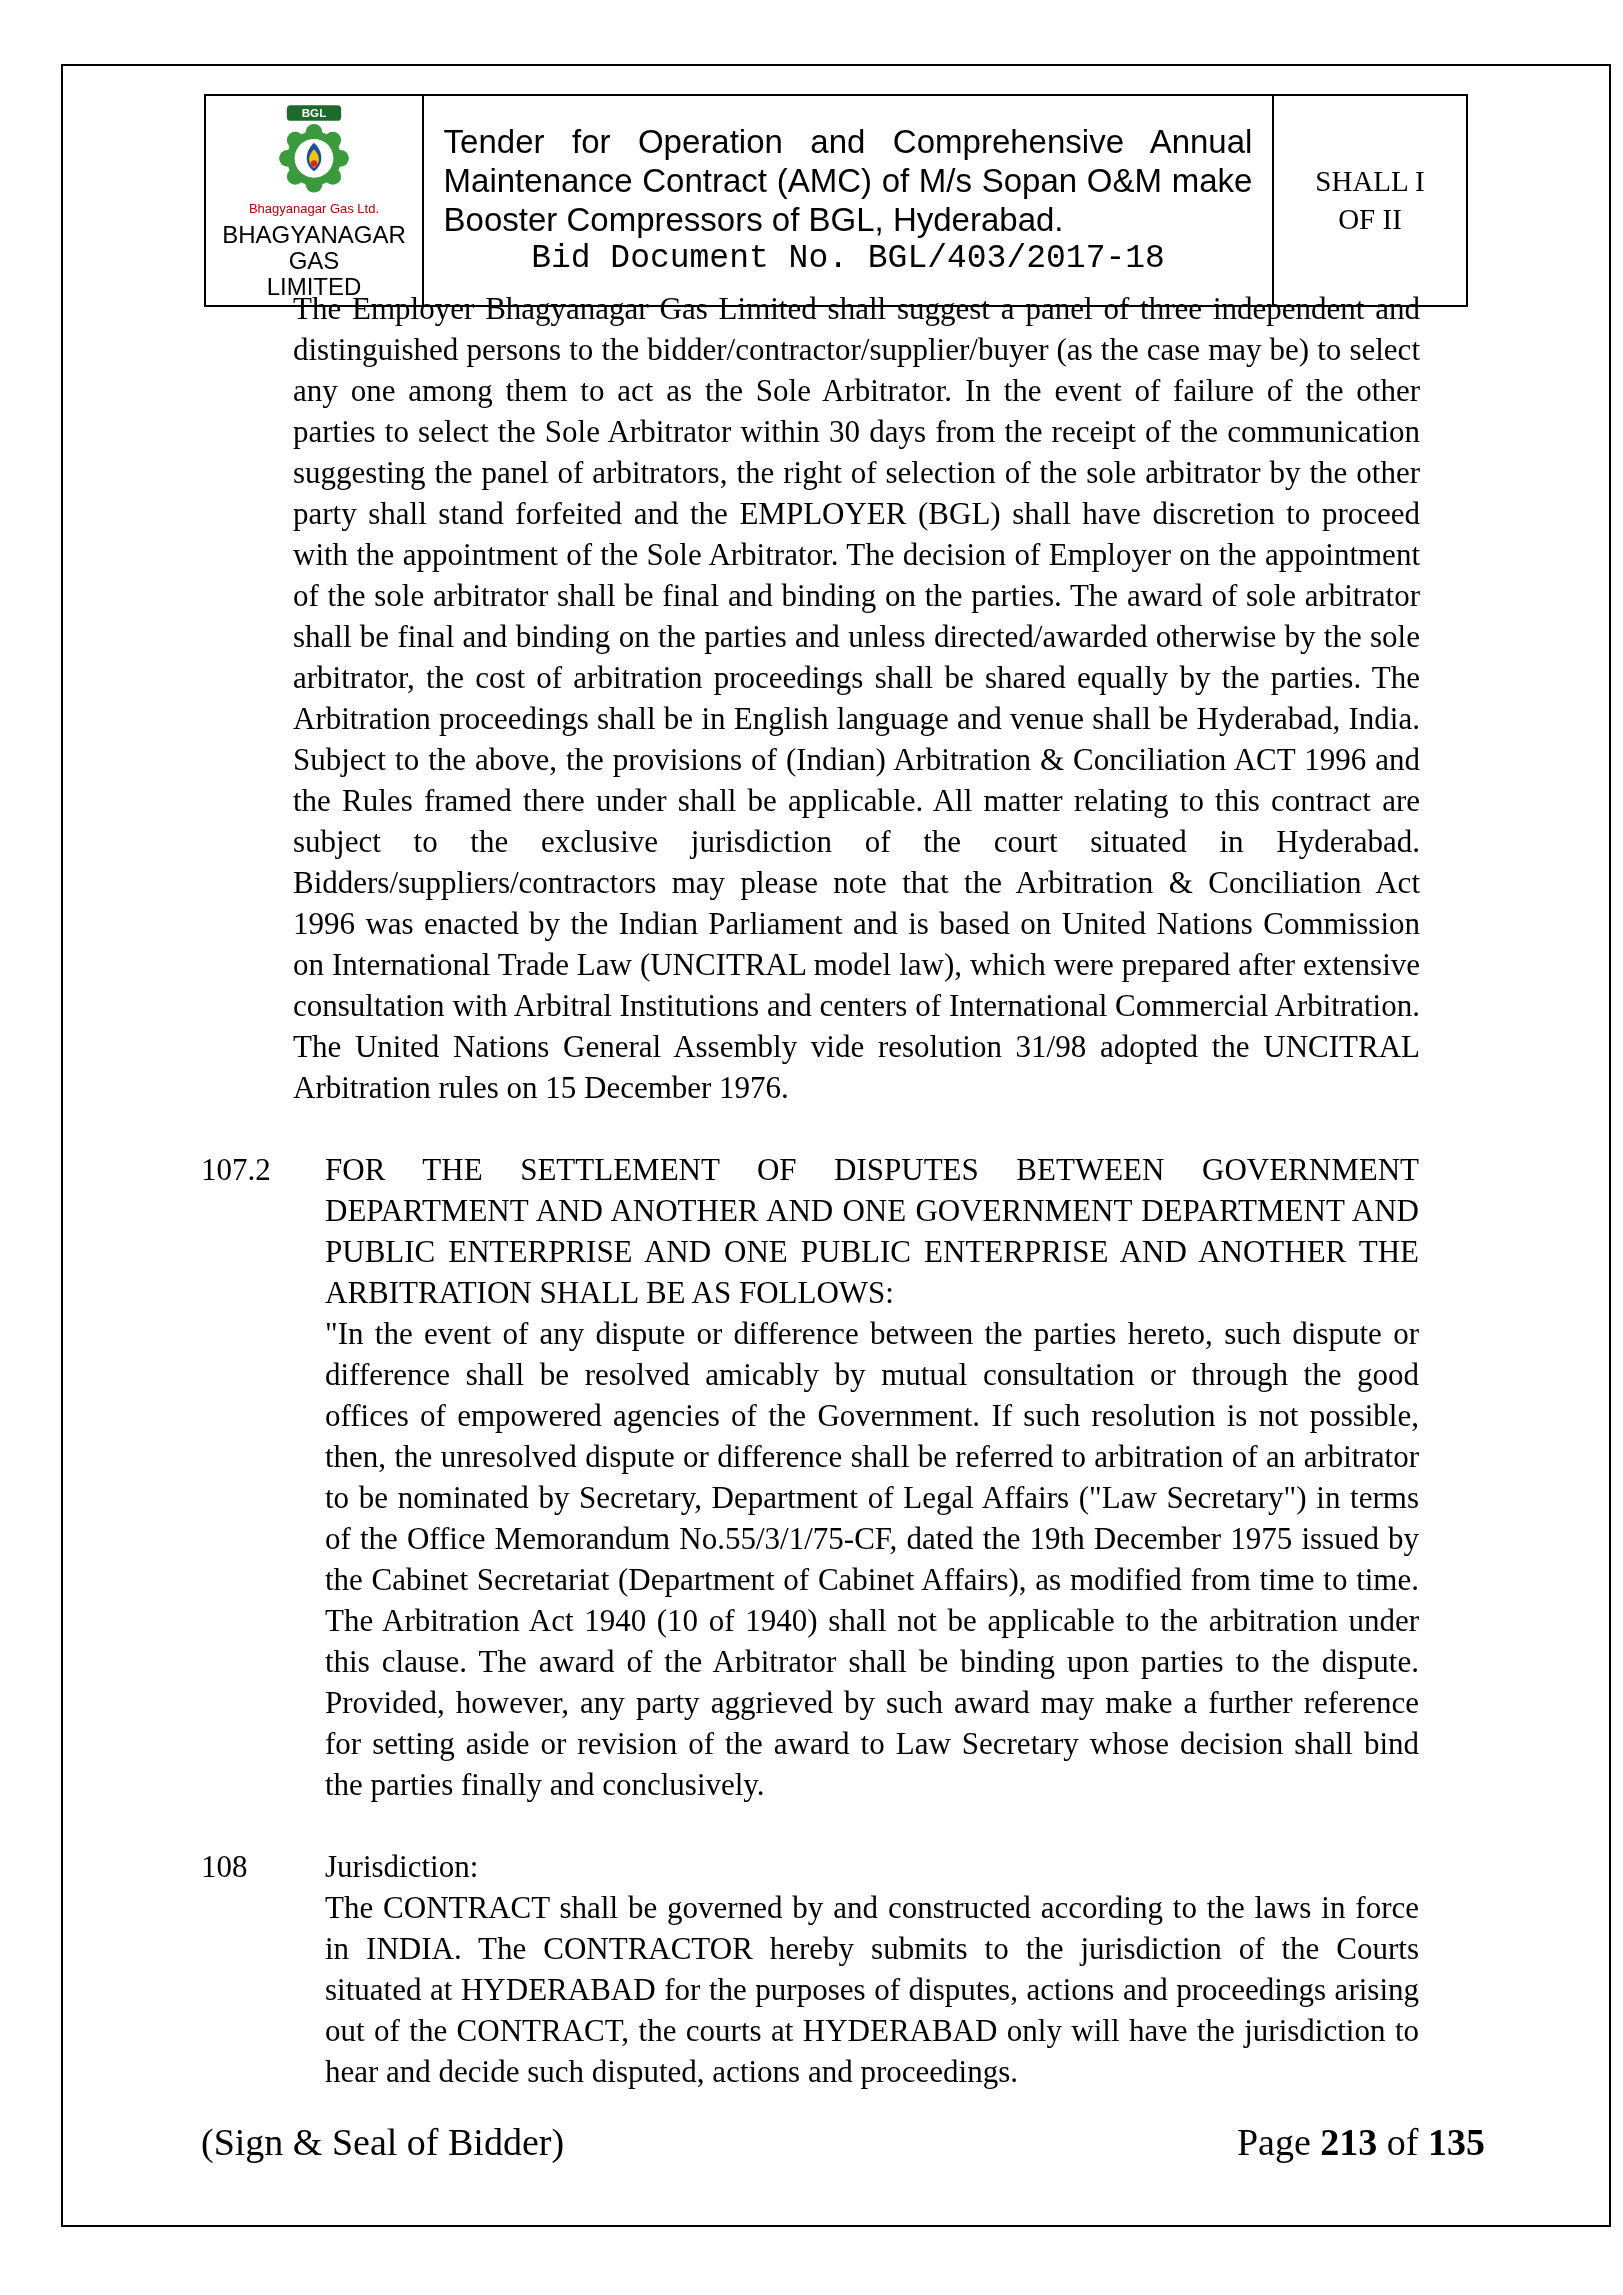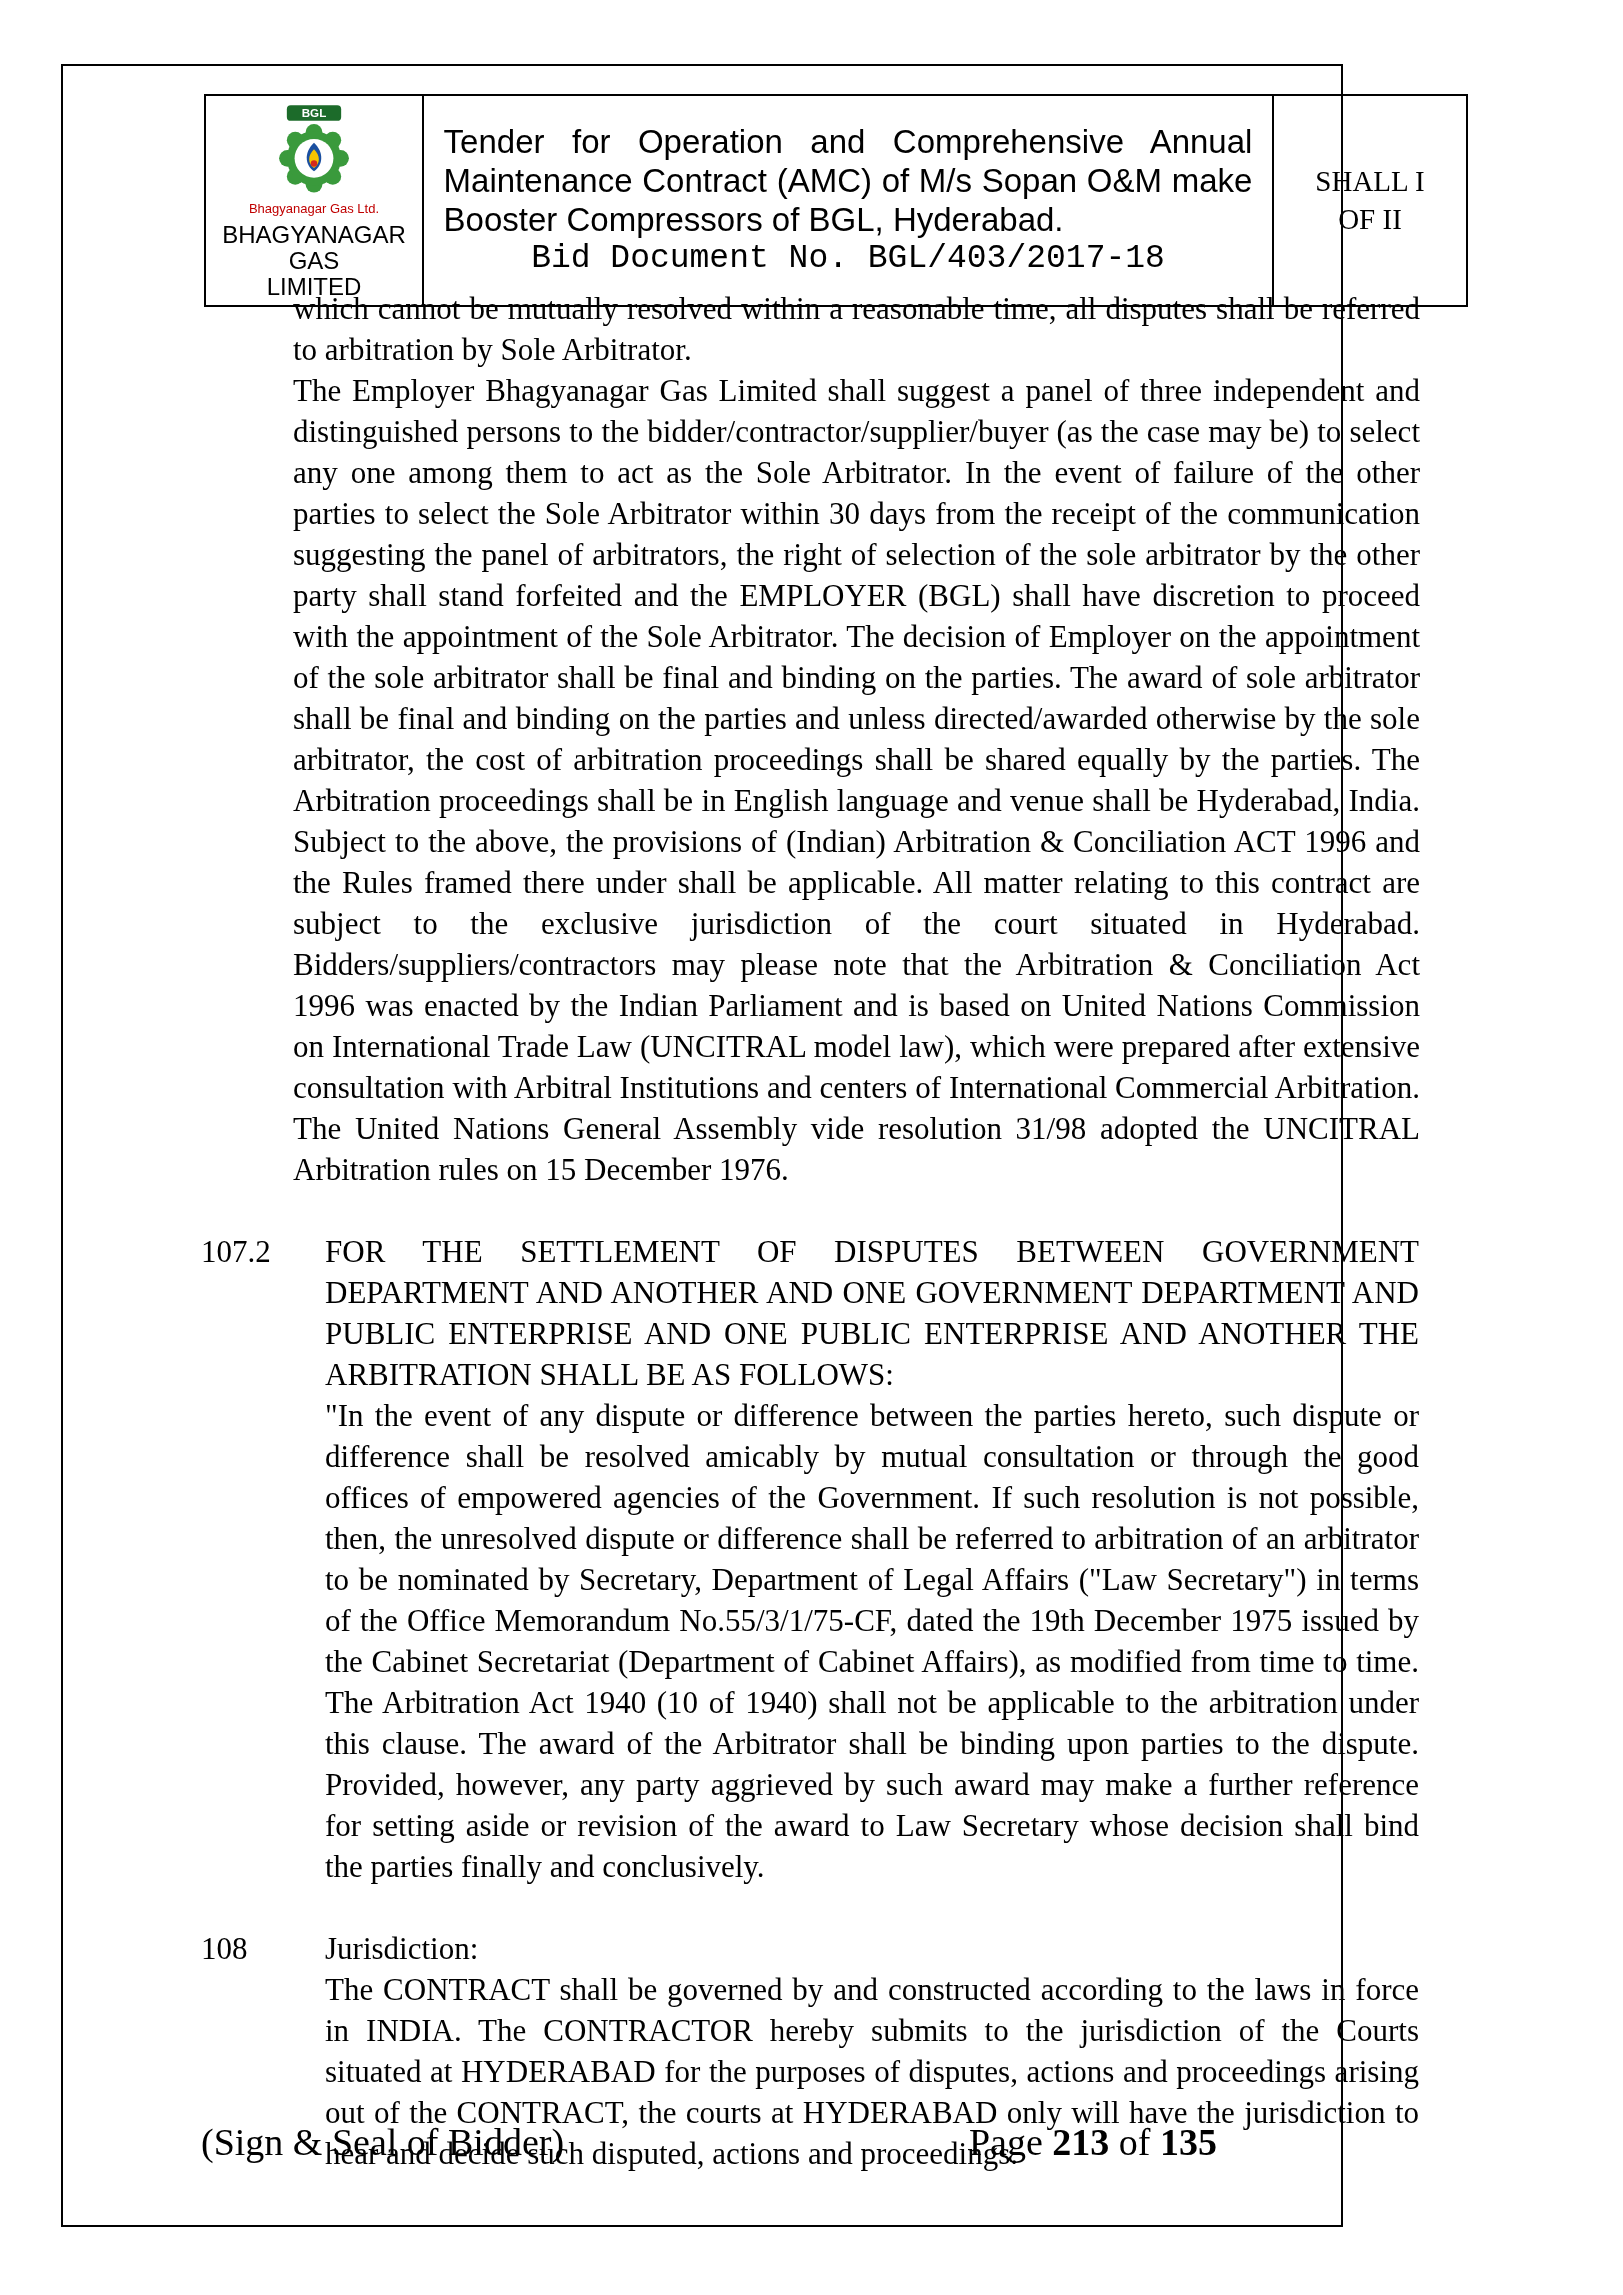--- a/index.html
+++ b/index.html
@@ -3,21 +3,21 @@
 <meta charset="utf-8">
 <style>
   * { margin: 0; padding: 0; box-sizing: border-box; }
   html, body { background: #ffffff; }
   body {
     width: 1623px; height: 2295px; position: relative;
     font-family: "Liberation Serif", serif; color: #000;
   }
   .frame {
     position: absolute; left: 61px; top: 64px;
-    width: 1282px; height: 2163px;
+    width: 1550px; height: 2163px;
     border: 2px solid #000;
   }
   
   .hdr {
     position: absolute; left: 141px; top: 28px;
     width: 1264px; border-collapse: collapse; table-layout: fixed;
   }
   .hdr td { border: 2px solid #000; vertical-align: middle; }
   .logo-cell { width: 218px; text-align: center; padding: 7.9px 5.2px 5.2px; }
   .logo-svg { display: block; margin: 0 auto; width: 98px; height: 97px; }
@@ -100,21 +100,20 @@
           </td>
           <td class="vol-cell">
             <div>SHALL I</div>
             <div>OF II</div>
           </td>
         </tr>
       </tbody>
     </table>
 
     <div class="content">
-      <p class="para indented">which cannot be mutually resolved within a reasonable time, all disputes shall be referred to arbitration by Sole Arbitrator.</p>
       <p class="para indented">The Employer Bhagyanagar Gas Limited shall suggest a panel of three independent and distinguished persons to the bidder/contractor/supplier/buyer (as the case may be) to select any one among them to act as the Sole Arbitrator. In the event of failure of the other parties to select the Sole Arbitrator within 30 days from the receipt of the communication suggesting the panel of arbitrators, the right of selection of the sole arbitrator by the other party shall stand forfeited and the EMPLOYER (BGL) shall have discretion to proceed with the appointment of the Sole Arbitrator. The decision of Employer on the appointment of the sole arbitrator shall be final and binding on the parties. The award of sole arbitrator shall be final and binding on the parties and unless directed/awarded otherwise by the sole arbitrator, the cost of arbitration proceedings shall be shared equally by the parties. The Arbitration proceedings shall be in English language and venue shall be Hyderabad, India. Subject to the above, the provisions of (Indian) Arbitration &amp; Conciliation ACT 1996 and the Rules framed there under shall be applicable. All matter relating to this contract are subject to the exclusive jurisdiction of the court situated in Hyderabad. Bidders/suppliers/contractors may please note that the Arbitration &amp; Conciliation Act 1996 was enacted by the Indian Parliament and is based on United Nations Commission on International Trade Law (UNCITRAL model law), which were prepared after extensive consultation with Arbitral Institutions and centers of International Commercial Arbitration. The United Nations General Assembly vide resolution 31/98 adopted the UNCITRAL Arbitration rules on 15 December 1976.</p>
 
       <div class="section gap-top">
         <div class="num">107.2</div>
         <div class="sec-body">
           <p class="para">FOR THE SETTLEMENT OF DISPUTES BETWEEN GOVERNMENT DEPARTMENT AND ANOTHER AND ONE GOVERNMENT DEPARTMENT AND PUBLIC ENTERPRISE AND ONE PUBLIC ENTERPRISE AND ANOTHER THE ARBITRATION SHALL BE AS FOLLOWS:</p>
           <p class="para">"In the event of any dispute or difference between the parties hereto, such dispute or difference shall be resolved amicably by mutual consultation or through the good offices of empowered agencies of the Government. If such resolution is not possible, then, the unresolved dispute or difference shall be referred to arbitration of an arbitrator to be nominated by Secretary, Department of Legal Affairs ("Law Secretary") in terms of the Office Memorandum No.55/3/1/75-CF, dated the 19th December 1975 issued by the Cabinet Secretariat (Department of Cabinet Affairs), as modified from time to time. The Arbitration Act 1940 (10 of 1940) shall not be applicable to the arbitration under this clause. The award of the Arbitrator shall be binding upon parties to the dispute. Provided, however, any party aggrieved by such award may make a further reference for setting aside or revision of the award to Law Secretary whose decision shall bind the parties finally and conclusively.</p>
         </div>
       </div>
 

